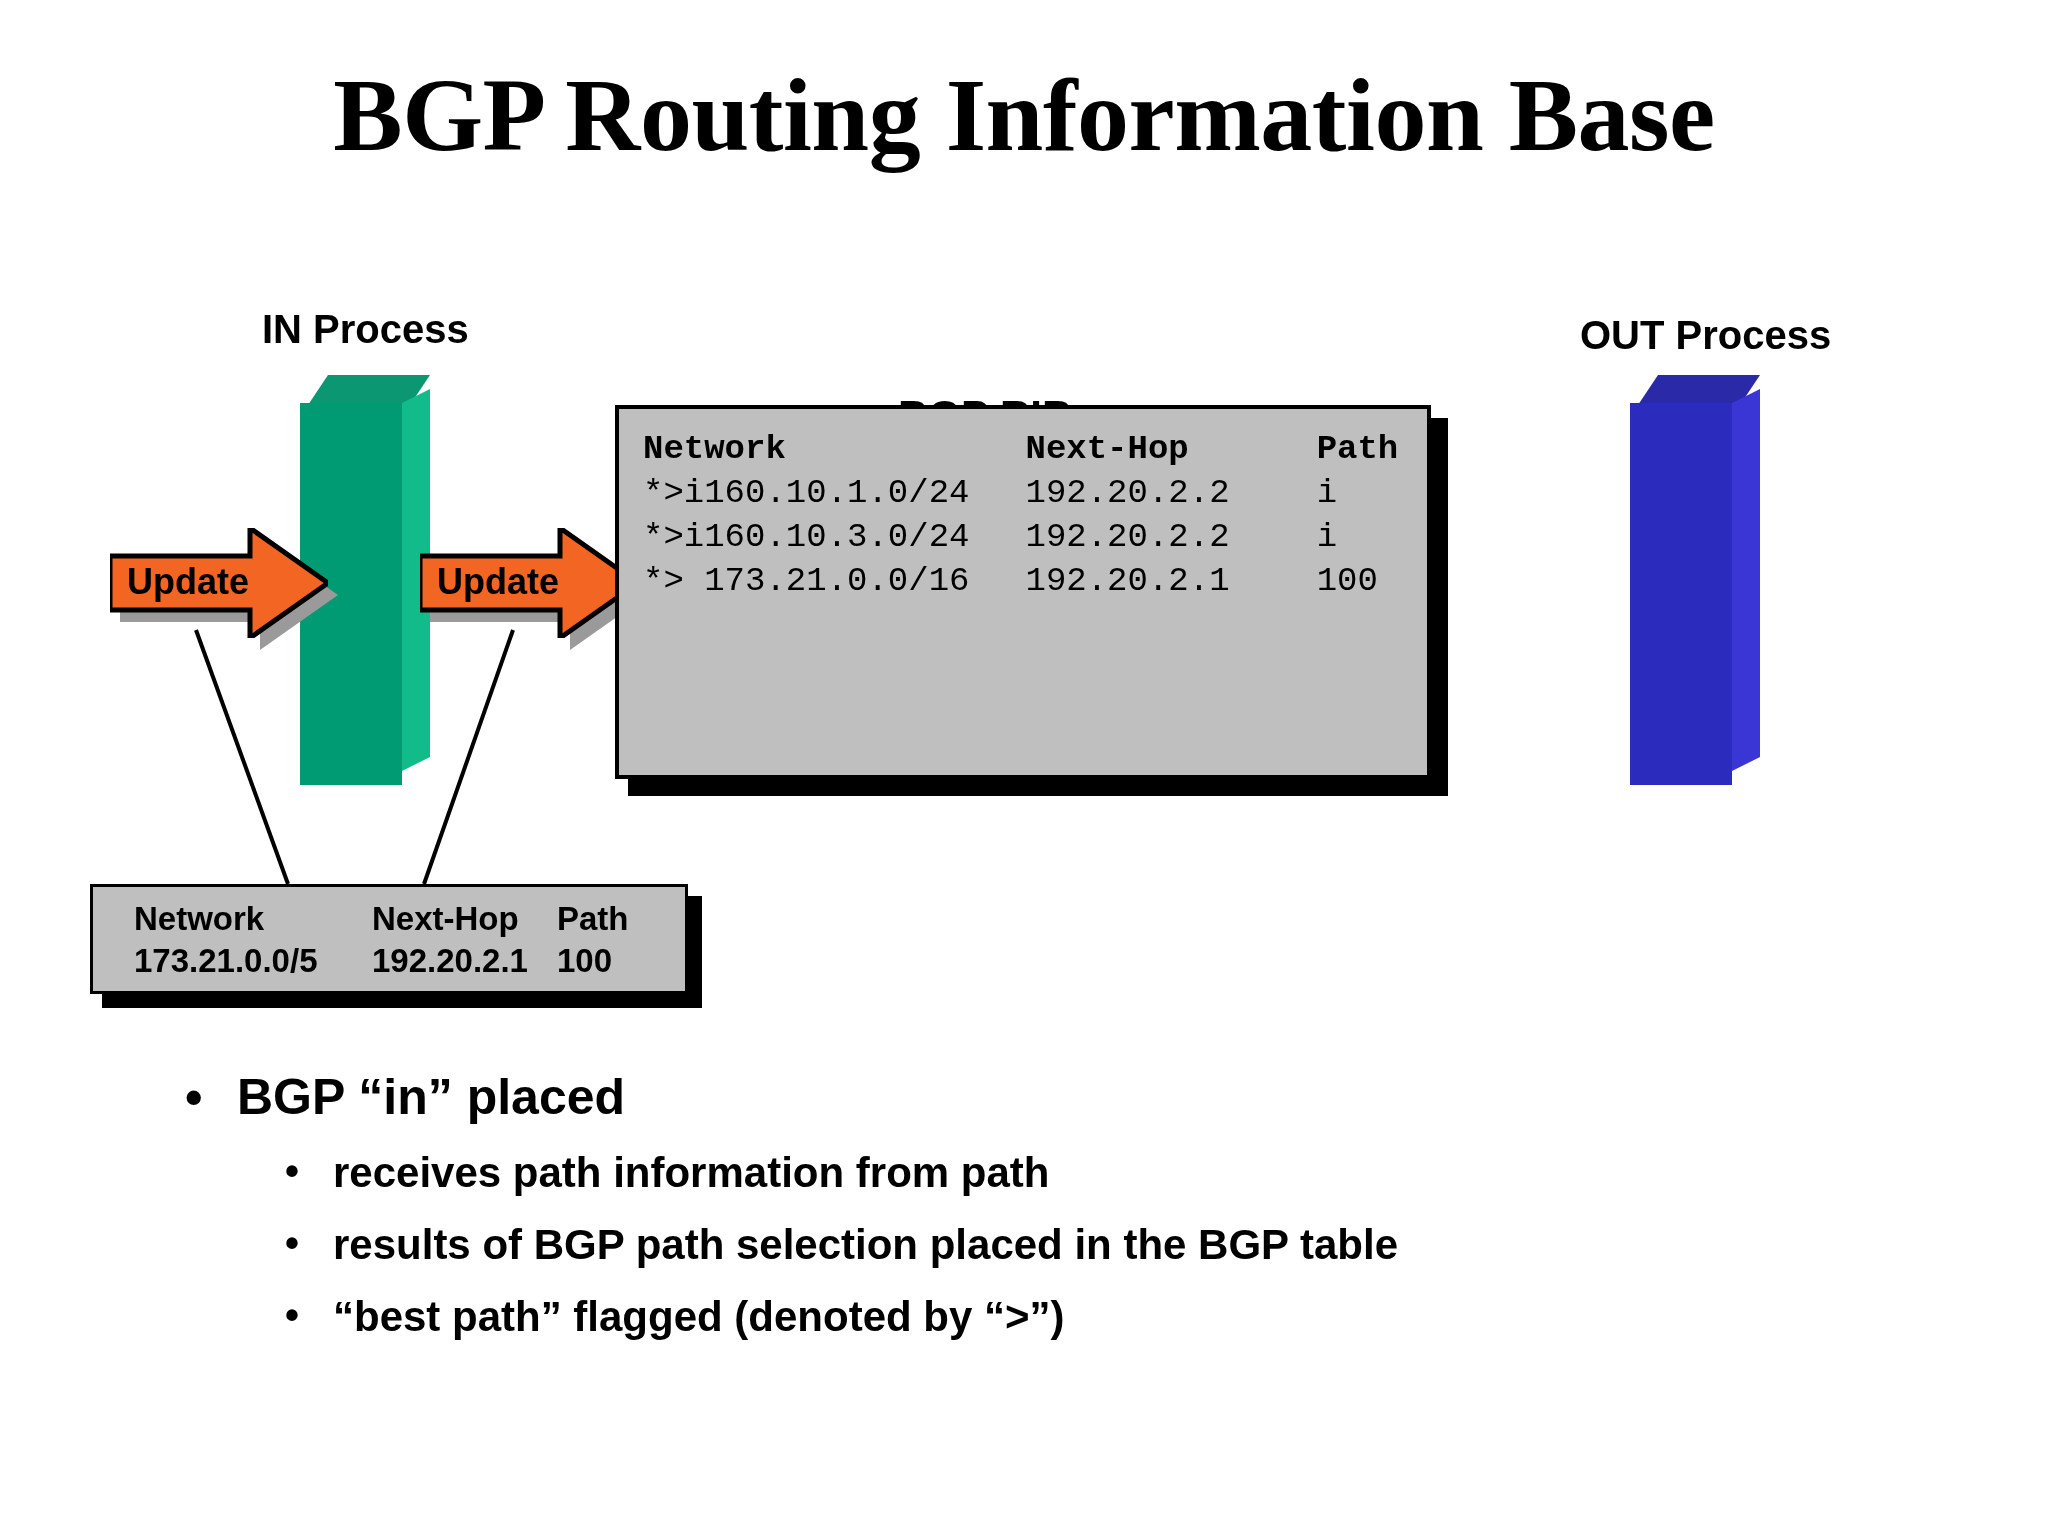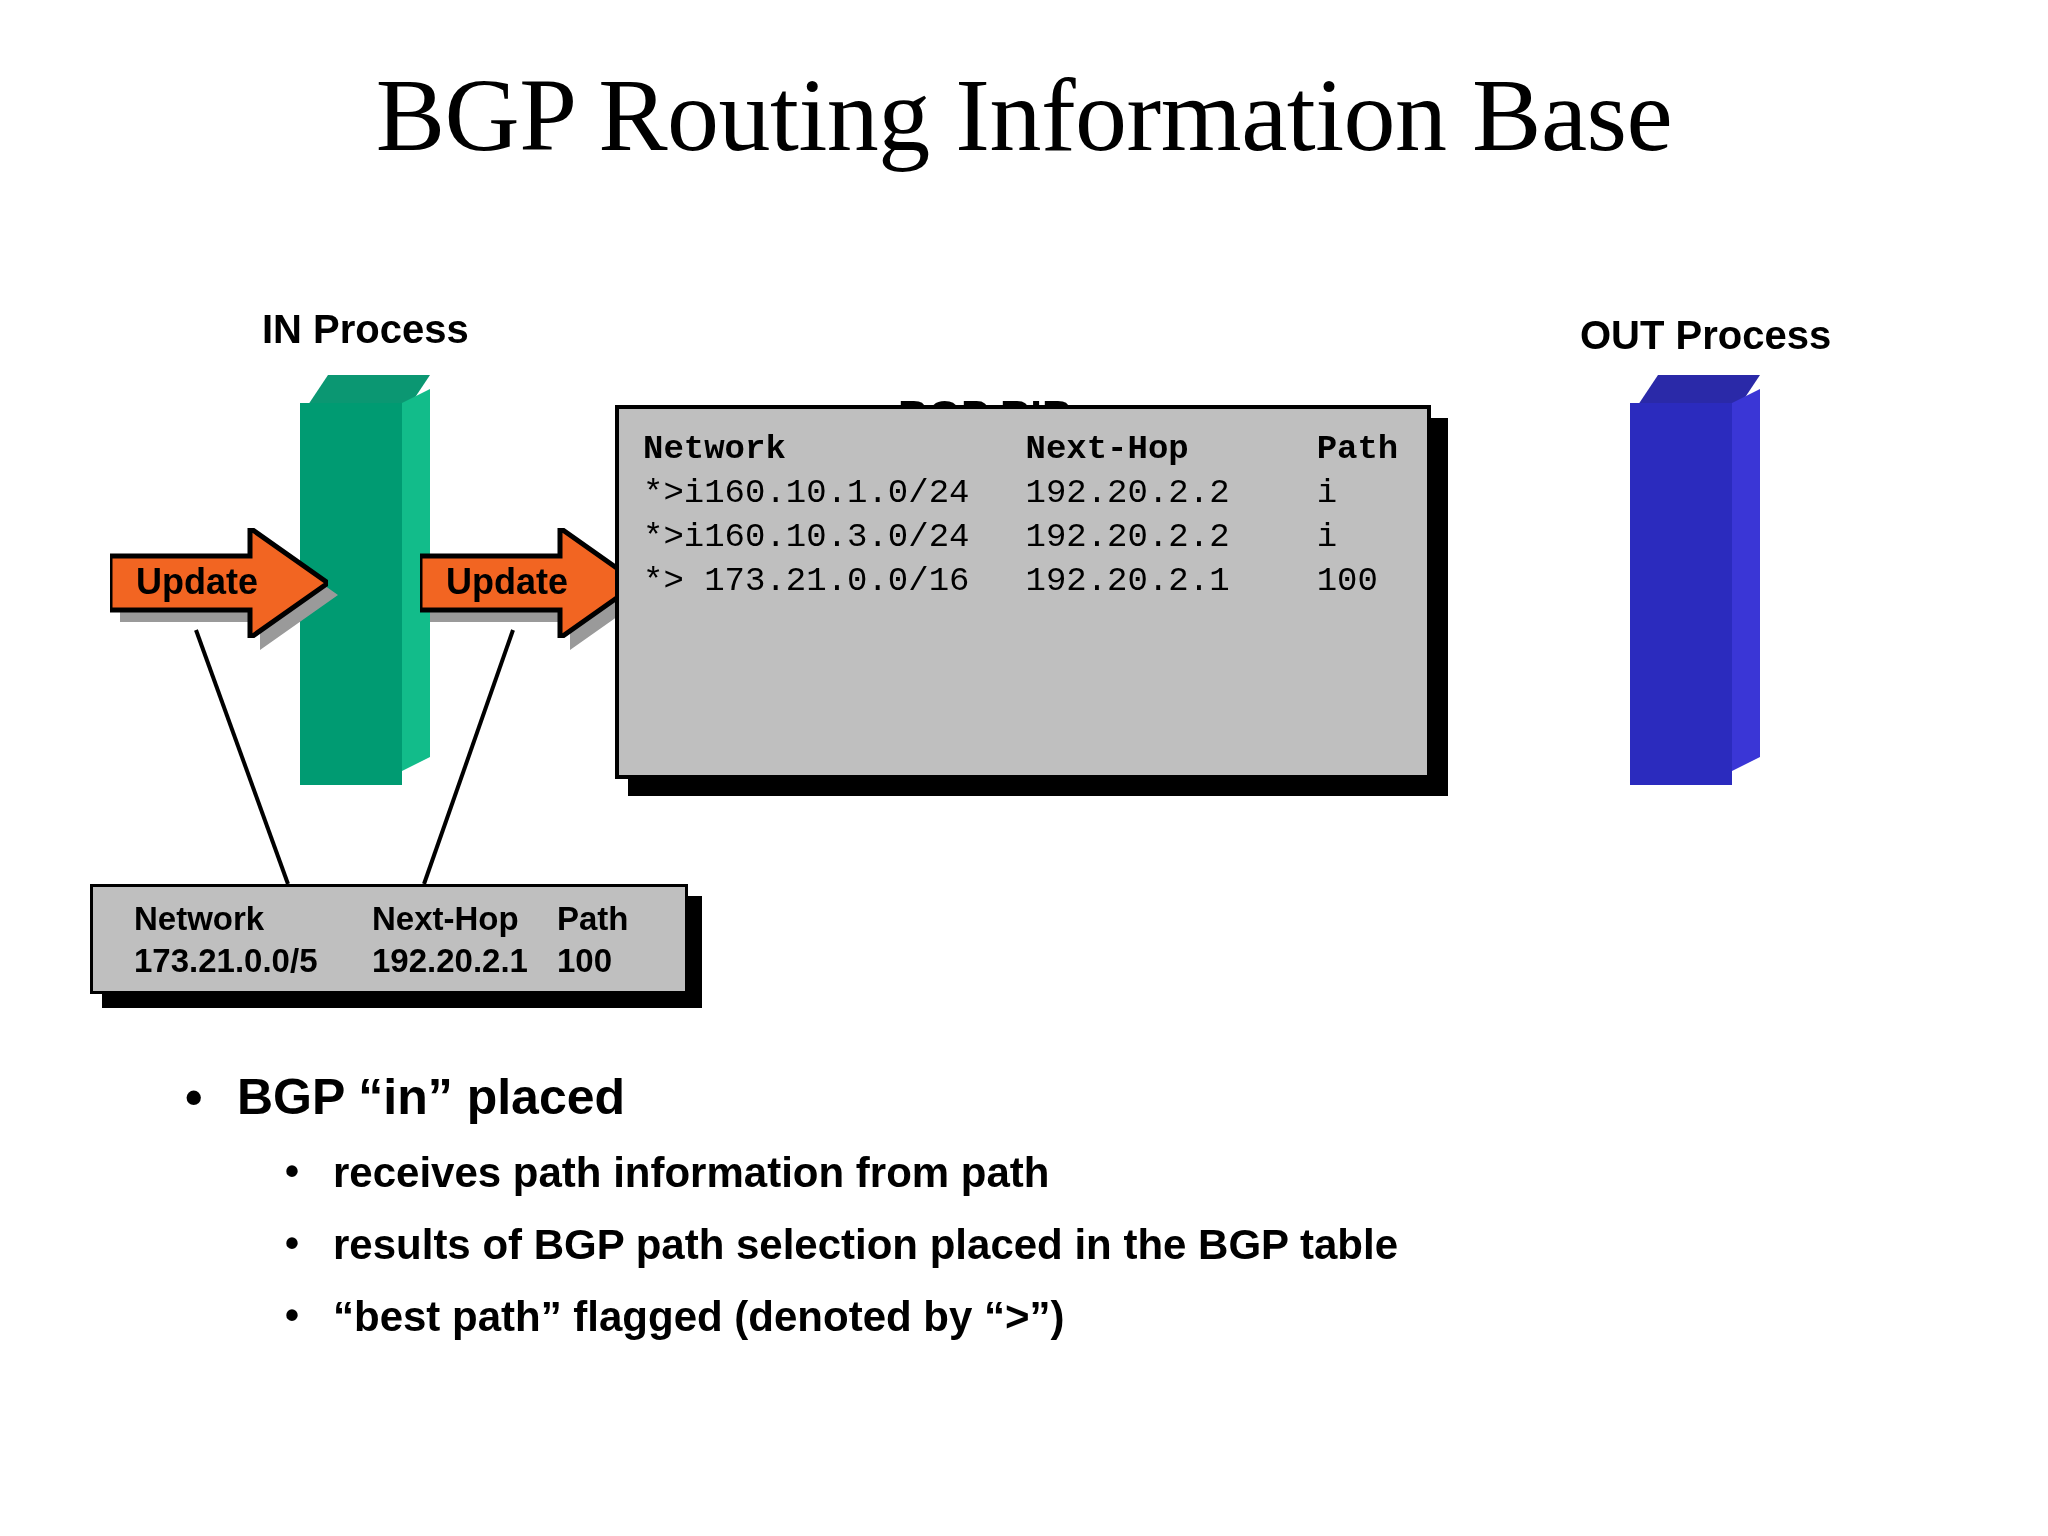--- a/index.html
+++ b/index.html
@@ -21,20 +21,21 @@
     left: 0;
     top: 58px;
     width: 2048px;
     text-align: center;
     font-family: "Liberation Serif", serif;
     font-size: 104px;
     line-height: 1.1;
     color: #000000;
     letter-spacing: -0.5px;
     white-space: nowrap;
+    font-weight: bold;
   }
 
   
   .proc-label {
     position: absolute;
     font-family: "Liberation Sans", sans-serif;
     font-weight: bold;
     font-size: 40px;
     color: #000000;
     white-space: nowrap;
@@ -105,21 +106,21 @@
   }
   .update-arrow .arrow-outline {
     position: absolute;
     left: 0; top: 0;
     width: 218px; height: 110px;
   }
   .update-arrow .arrow-text {
     position: absolute;
     left: 8px; top: 33px;
     width: 140px;
-    text-align: right;
+    text-align: center;
     font-family: "Liberation Sans", sans-serif;
     font-weight: bold;
     font-size: 36px;
     color: #000000;
     white-space: nowrap;
   }
   #update-arrow-1 { left: 110px; top: 528px; }
   #update-arrow-2 { left: 420px; top: 528px; }
 
   

